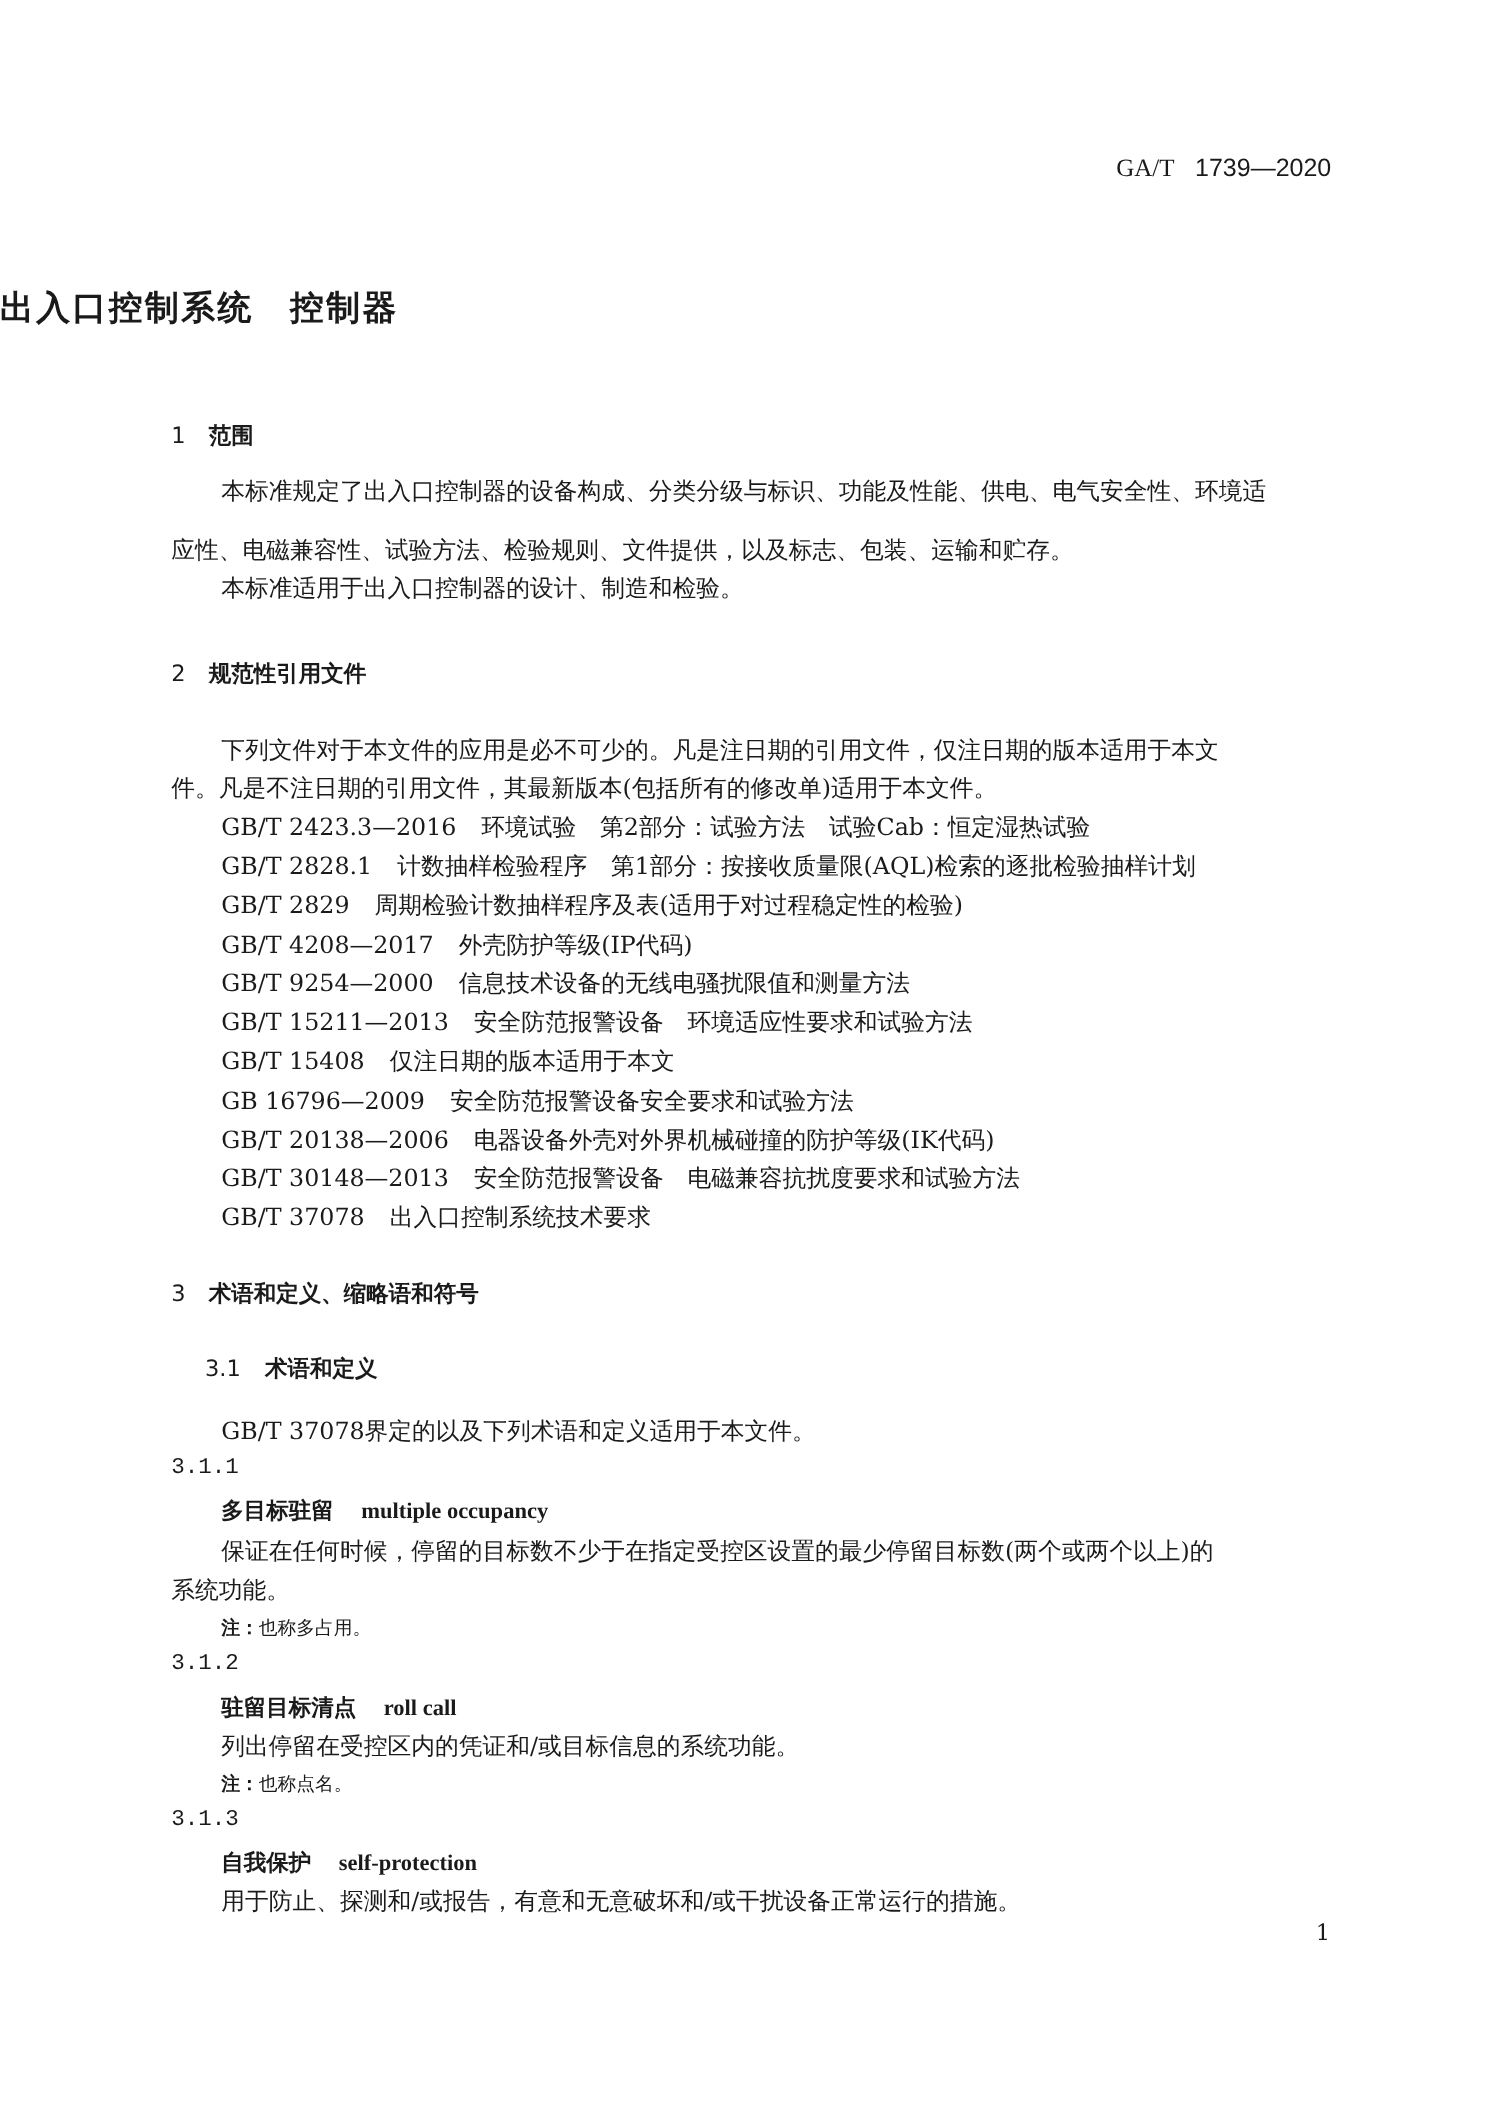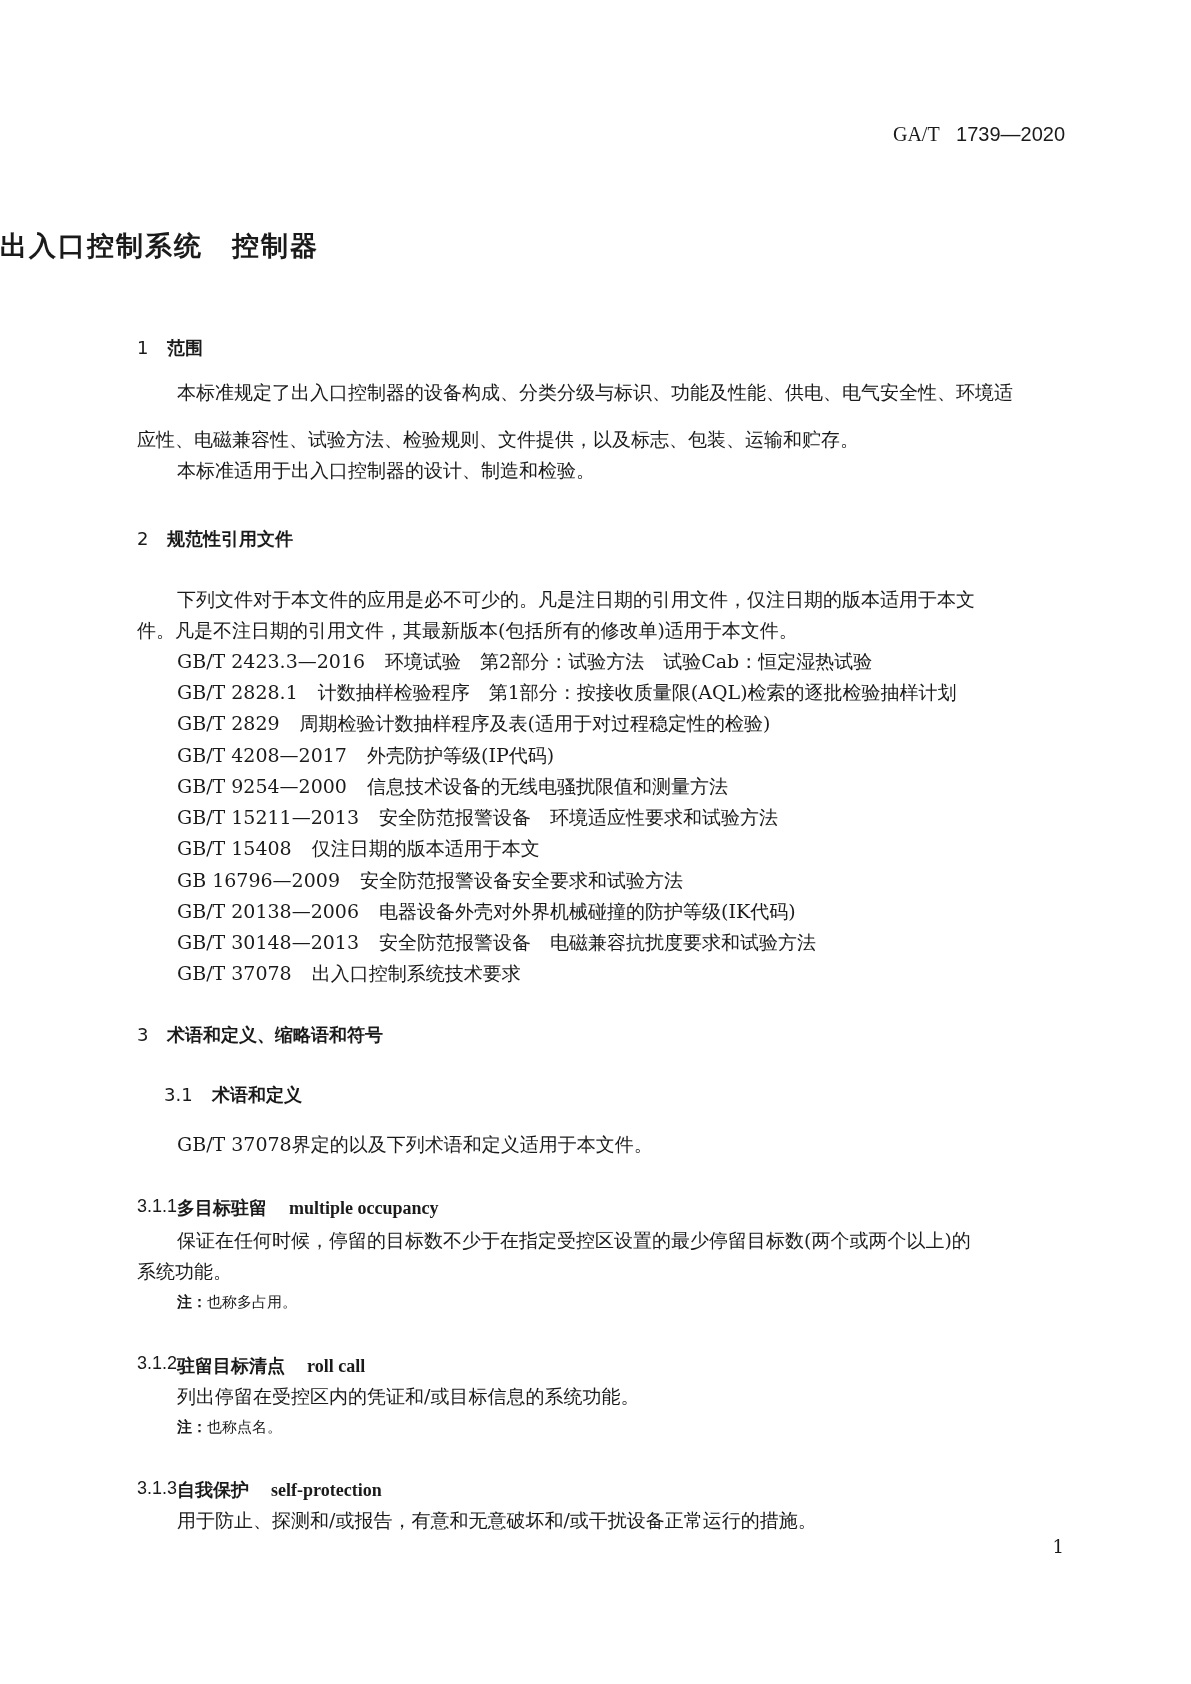--- a/index.html
+++ b/index.html
@@ -10,21 +10,21 @@
   }
   .abs { position: absolute; white-space: nowrap; }
   .std-code { right: 126px; top: 122px; font-size: 20px; }
   .std-code .ga { font-family: "Liberation Serif", serif; font-weight: normal; }
   .std-code .num { font-family: "Liberation Sans", sans-serif; }
   .title { left: 0; width: 1191px; text-align: left; top: 228px; font-size: 27px; font-weight: bold; font-family: "DejaVu Sans", sans-serif; letter-spacing: 2px; }
   .h1 { left: 137px; font-size: 18px; font-weight: bold; font-family: "DejaVu Sans", sans-serif; }
   .h1 .n { display: inline-block; width: 30px; font-weight: normal; }
   .h2 { left: 137px; font-size: 18px; font-weight: bold; font-family: "DejaVu Sans", sans-serif; margin-left: 27px; }
   .h2 .n { display: inline-block; width: 48px; font-weight: normal; }
-  .termno { left: 137px; font-size: 18px; font-family: Liberation Sans, sans-serif; margin-top: 32px; }
+  .termno { left: 137px; font-size: 18px; font-family: Liberation Mono, monospace; }
   .term { left: 177px; font-size: 18px; font-weight: bold; font-family: "DejaVu Sans", sans-serif; }
   .term .en { font-family: "Liberation Serif", serif; margin-left: 22px; margin-top: 48px; }
   .line { left: 177px; font-size: 19px; }
   .ref { left: 177px; font-size: 19px; }
   .ref .code { margin-right: 20px; }
   .note { left: 177px; font-size: 15px; }
   .note b { font-family: "DejaVu Sans", sans-serif; }
   .pageno { right: 127px; top: 1536px; font-size: 18px; }
 </style>
 </head>

